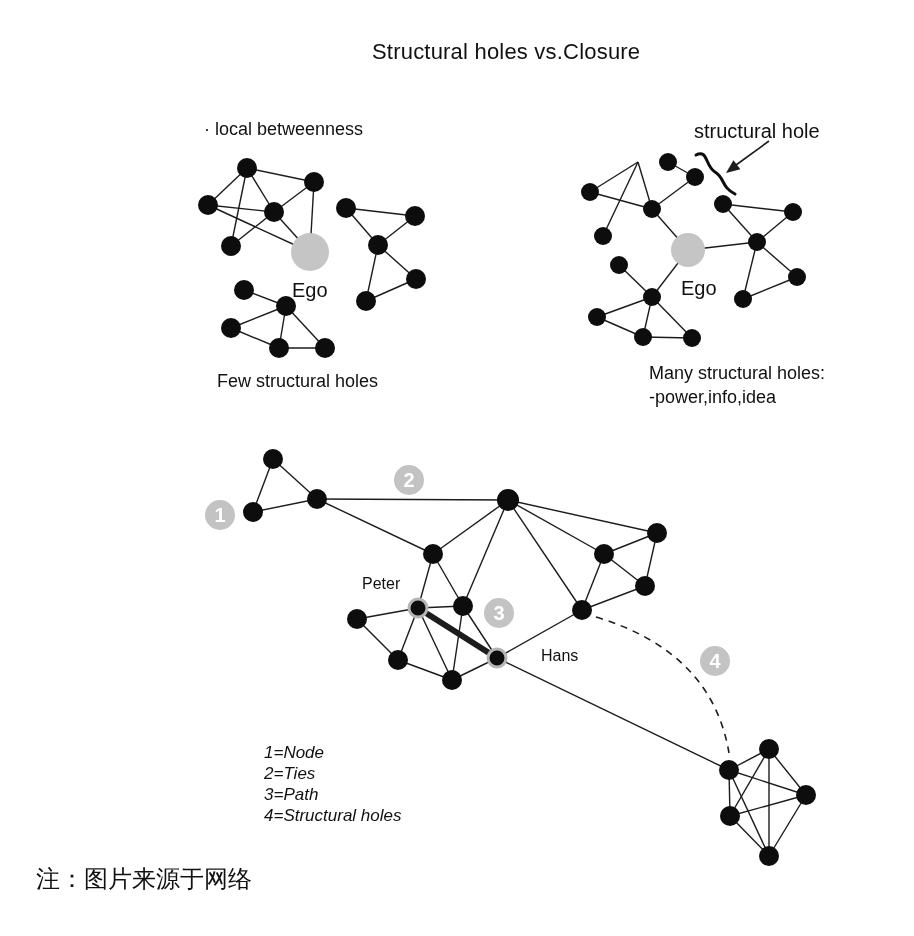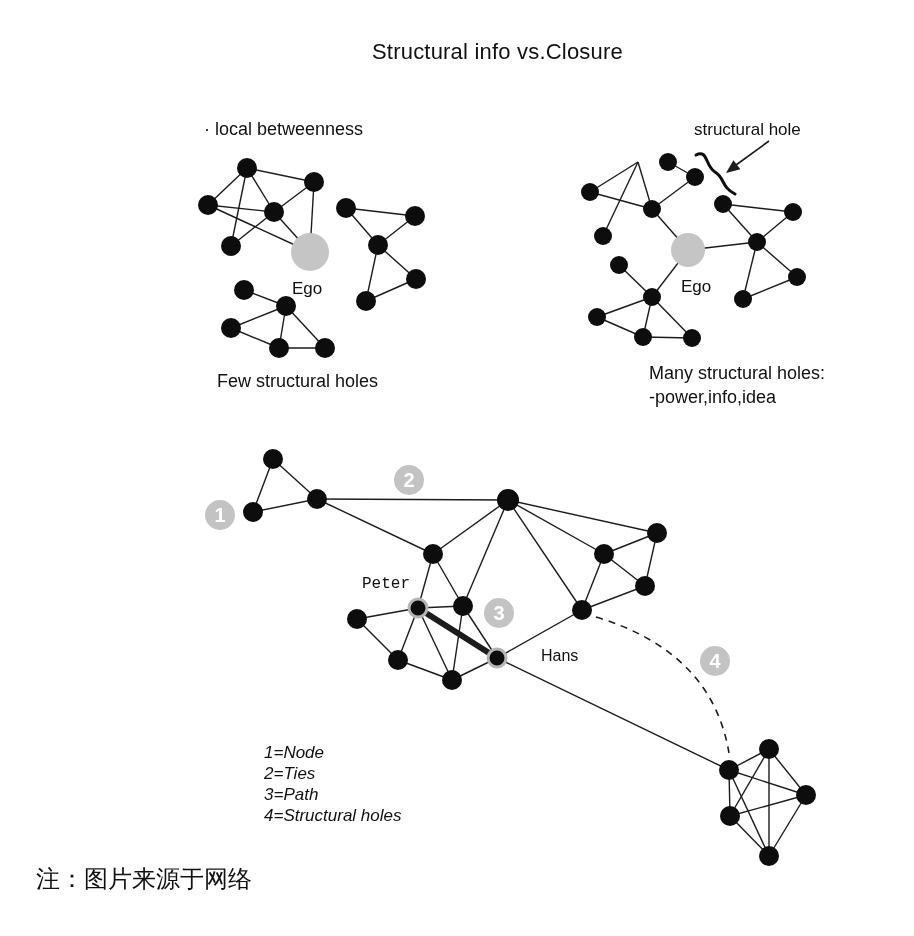--- a/index.html
+++ b/index.html
@@ -3,21 +3,21 @@
 <meta charset="utf-8">
 <style>
   html,body{margin:0;padding:0;background:#fff;}
   .page{position:relative;width:914px;height:936px;background:#ffffff;overflow:hidden;
         font-family:"Liberation Sans",sans-serif;color:#111;}
   .page svg{position:absolute;left:0;top:0;}
   .lbl{position:absolute;white-space:nowrap;line-height:1.25;}
   .title{font-size:22px;letter-spacing:.2px;}
   .note{font-size:18px;}
   .small{font-size:16px;}
-  .annot{font-size:17px;}
+  .annot{font-size:20px;}
   .caption{font-size:18px;}
   .caption2{font-size:18px;line-height:24px;margin-left:32px;}
   .legend{position:absolute;left:264px;top:742px;font-size:17px;line-height:21px;font-style:italic;}
   .footnote{position:absolute;left:36px;top:863px;font-size:24px;}
   
   .edge{stroke:#1c1c1c;stroke-width:1.4;fill:none;}
   .edge.thick{stroke-width:6;stroke-linecap:round;}
   .edge.dashed{stroke-width:1.6;stroke-dasharray:7 6;}
   .node{fill:#0d0d0d;}
   .node.ego{fill:#c5c5c5;}
@@ -177,38 +177,38 @@
       <circle cx="220" cy="515" r="15" class="badge"></circle>
       <text x="220" y="522" class="badge-label">1</text>
       <circle cx="409" cy="480" r="15" class="badge"></circle>
       <text x="409" y="487" class="badge-label">2</text>
       <circle cx="499" cy="613" r="15" class="badge"></circle>
       <text x="499" y="620" class="badge-label">3</text>
       <circle cx="715" cy="661" r="15" class="badge"></circle>
       <text x="715" y="668" class="badge-label">4</text>
     </svg>
 
-  <div class="lbl title" style="left:372px;top:38px;">Structural info vs.Closure</div>
+  <div class="lbl title" style="left:372px;top:38px;">Structural holes vs.Closure</div>
 
   <div class="lbl note" style="left:204px;top:105px;margin-top:13px;">· local betweenness</div>
 
   <div class="lbl annot" style="left:292px;top:278px;">Ego</div>
 
   <div class="lbl caption" style="left:217px;top:370px;">Few structural holes</div>
 
   <div class="lbl annot" style="left:694px;top:119px;">structural hole</div>
 
   <div class="lbl annot" style="left:681px;top:276px;">Ego</div>
 
   <div class="lbl caption2" style="left:617px;top:361px;">
     <div>Many structural holes:</div>
     <div>-power,info,idea</div>
   </div>
 
-  <div class="lbl small" style="left:362px;top:574px;font-family:Liberation Mono, monospace;">Peter</div>
+  <div class="lbl small" style="left:362px;top:574px;">Peter</div>
 
   <div class="lbl small" style="left:541px;top:646px;">Hans</div>
 
   <div class="legend">
     <div>1=Node</div>
     <div>2=Ties</div>
     <div>3=Path</div>
     <div>4=Structural holes</div>
   </div>
 

